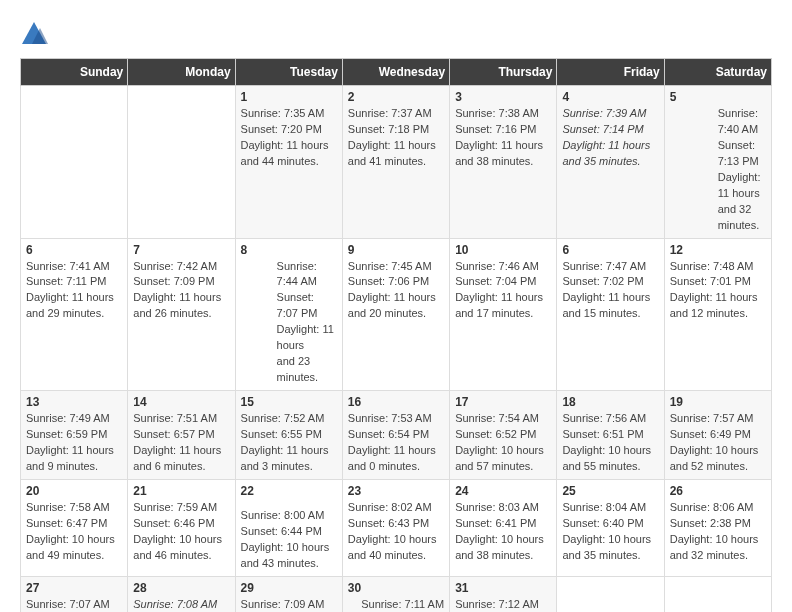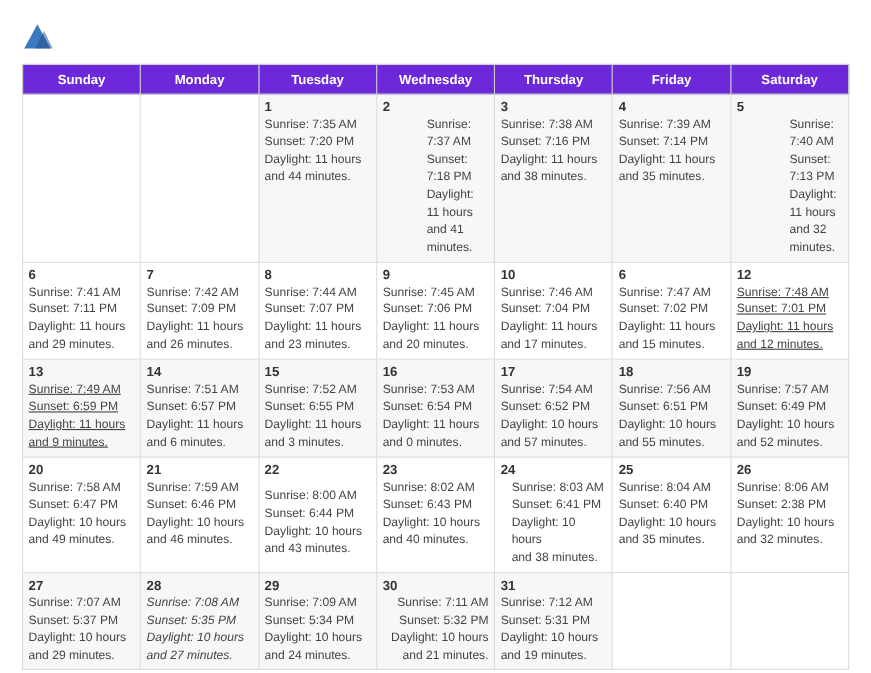--- a/index.html
+++ b/index.html
@@ -51,26 +51,26 @@
     .location-title {
       font-size: 16px;
       color: #555;
     }
     table {
       width: 100%;
       border-collapse: collapse;
       table-layout: fixed;
     }
     thead tr th {
-      background-color: #6d28d9;
+      background-color: #404040;
       color: #fff;
       font-size: 12px;
       font-weight: bold;
       padding: 6px 4px;
-      text-align: center;
+      text-align: right;
       border: 1px solid #ccc;
     }
     tbody tr td {
       vertical-align: top;
       border: 1px solid #ddd;
       padding: 4px 5px;
       font-size: 10px;
       color: #333;
       height: 88px;
       background: #fff;
@@ -131,35 +131,35 @@
         <td class="empty"></td>
         <td>
           <span class="day-num">1</span>
           <div class="day-info" style="white-space: pre-line;">Sunrise: 7:35 AM
 Sunset: 7:20 PM
 Daylight: 11 hours
 and 44 minutes.</div>
         </td>
         <td>
           <span class="day-num">2</span>
-          <div class="day-info" style="white-space: pre-line; margin-left: 40px;">Sunrise: 7:37 AM
+          <div class="day-info" style="white-space: pre-line;">Sunrise: 7:37 AM
 Sunset: 7:18 PM
 Daylight: 11 hours
 and 41 minutes.</div>
         </td>
         <td>
           <span class="day-num">3</span>
           <div class="day-info" style="white-space: pre-line;">Sunrise: 7:38 AM
 Sunset: 7:16 PM
 Daylight: 11 hours
 and 38 minutes.</div>
         </td>
         <td>
           <span class="day-num">4</span>
-          <div class="day-info" style="white-space: pre-line;">Sunrise: 7:39 AM
+          <div class="day-info" style="white-space: pre-line; font-style: italic;">Sunrise: 7:39 AM
 Sunset: 7:14 PM
 Daylight: 11 hours
 and 35 minutes.</div>
         </td>
         <td>
           <span class="day-num">5</span>
           <div class="day-info" style="white-space: pre-line; margin-left: 48px;">Sunrise: 7:40 AM
 Sunset: 7:13 PM
 Daylight: 11 hours
 and 32 minutes.</div>
@@ -175,21 +175,21 @@
         </td>
         <td>
           <span class="day-num">7</span>
           <div class="day-info" style="white-space: pre-line;">Sunrise: 7:42 AM
 Sunset: 7:09 PM
 Daylight: 11 hours
 and 26 minutes.</div>
         </td>
         <td>
           <span class="day-num">8</span>
-          <div class="day-info" style="white-space: pre-line;">Sunrise: 7:44 AM
+          <div class="day-info" style="white-space: pre-line; margin-left: 36px;">Sunrise: 7:44 AM
 Sunset: 7:07 PM
 Daylight: 11 hours
 and 23 minutes.</div>
         </td>
         <td>
           <span class="day-num">9</span>
           <div class="day-info" style="white-space: pre-line;">Sunrise: 7:45 AM
 Sunset: 7:06 PM
 Daylight: 11 hours
 and 20 minutes.</div>
@@ -203,30 +203,30 @@
         </td>
         <td>
           <span class="day-num">6</span>
           <div class="day-info" style="white-space: pre-line;">Sunrise: 7:47 AM
 Sunset: 7:02 PM
 Daylight: 11 hours
 and 15 minutes.</div>
         </td>
         <td>
           <span class="day-num">12</span>
-          <div class="day-info" style="white-space: pre-line; text-decoration: underline;">Sunrise: 7:48 AM
+          <div class="day-info" style="white-space: pre-line;">Sunrise: 7:48 AM
 Sunset: 7:01 PM
 Daylight: 11 hours
 and 12 minutes.</div>
         </td>
       </tr>
       <tr>
         <td>
           <span class="day-num">13</span>
-          <div class="day-info" style="white-space: pre-line; text-decoration: underline;">Sunrise: 7:49 AM
+          <div class="day-info" style="white-space: pre-line;">Sunrise: 7:49 AM
 Sunset: 6:59 PM
 Daylight: 11 hours
 and 9 minutes.</div>
         </td>
         <td>
           <span class="day-num">14</span>
           <div class="day-info" style="white-space: pre-line;">Sunrise: 7:51 AM
 Sunset: 6:57 PM
 Daylight: 11 hours
 and 6 minutes.</div>
@@ -291,21 +291,21 @@
         </td>
         <td>
           <span class="day-num">23</span>
           <div class="day-info" style="white-space: pre-line;">Sunrise: 8:02 AM
 Sunset: 6:43 PM
 Daylight: 10 hours
 and 40 minutes.</div>
         </td>
         <td>
           <span class="day-num">24</span>
-          <div class="day-info" style="white-space: pre-line; margin-left: 10px;">Sunrise: 8:03 AM
+          <div class="day-info" style="white-space: pre-line;">Sunrise: 8:03 AM
 Sunset: 6:41 PM
 Daylight: 10 hours
 and 38 minutes.</div>
         </td>
         <td>
           <span class="day-num">25</span>
           <div class="day-info" style="white-space: pre-line;">Sunrise: 8:04 AM
 Sunset: 6:40 PM
 Daylight: 10 hours
 and 35 minutes.</div>

